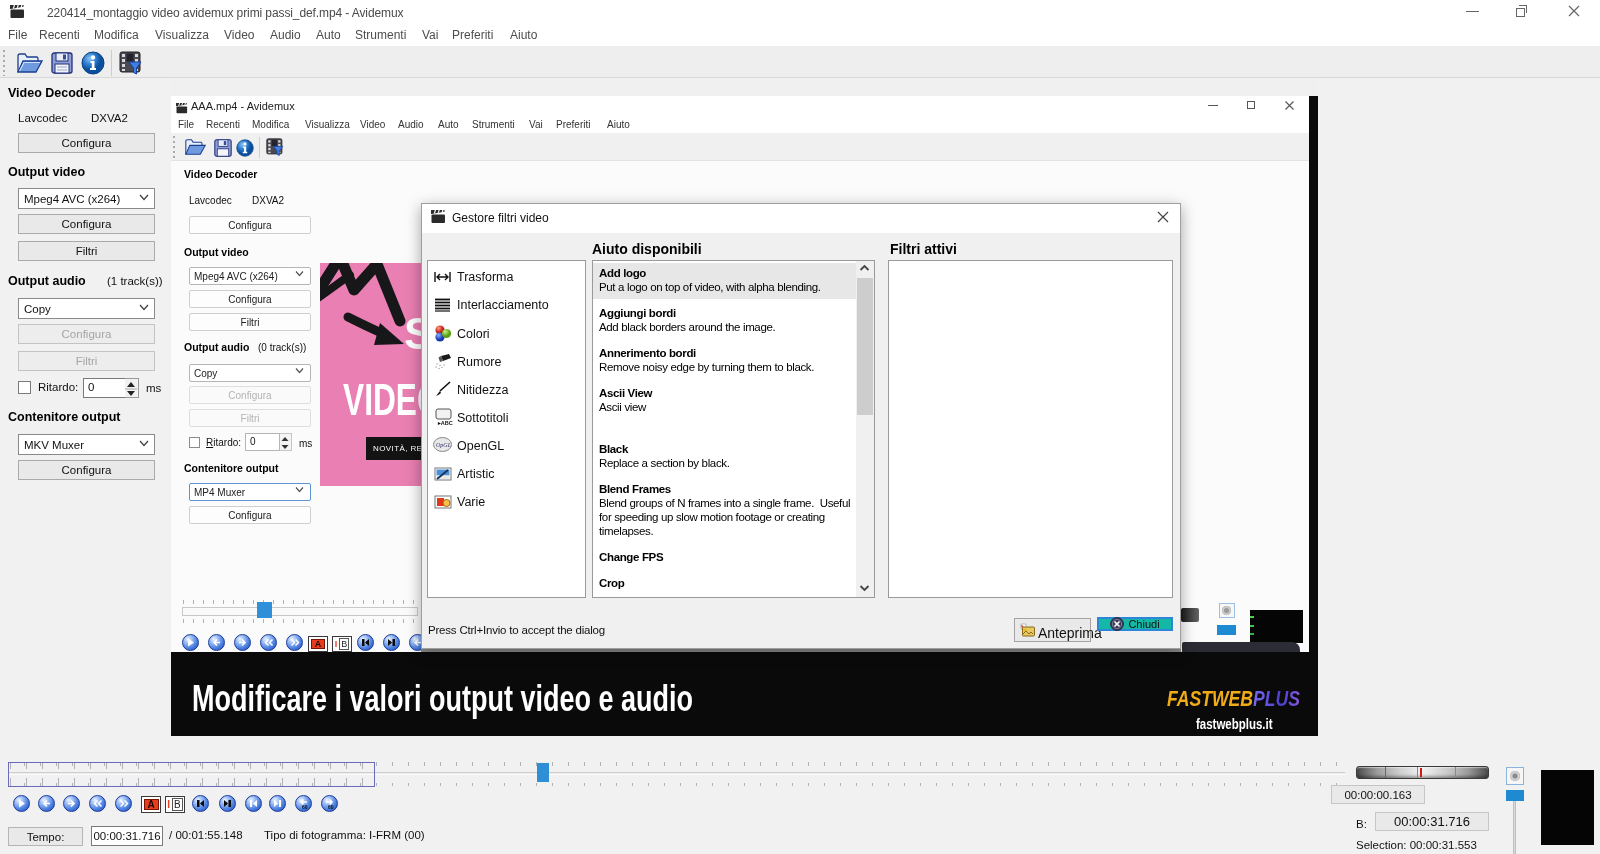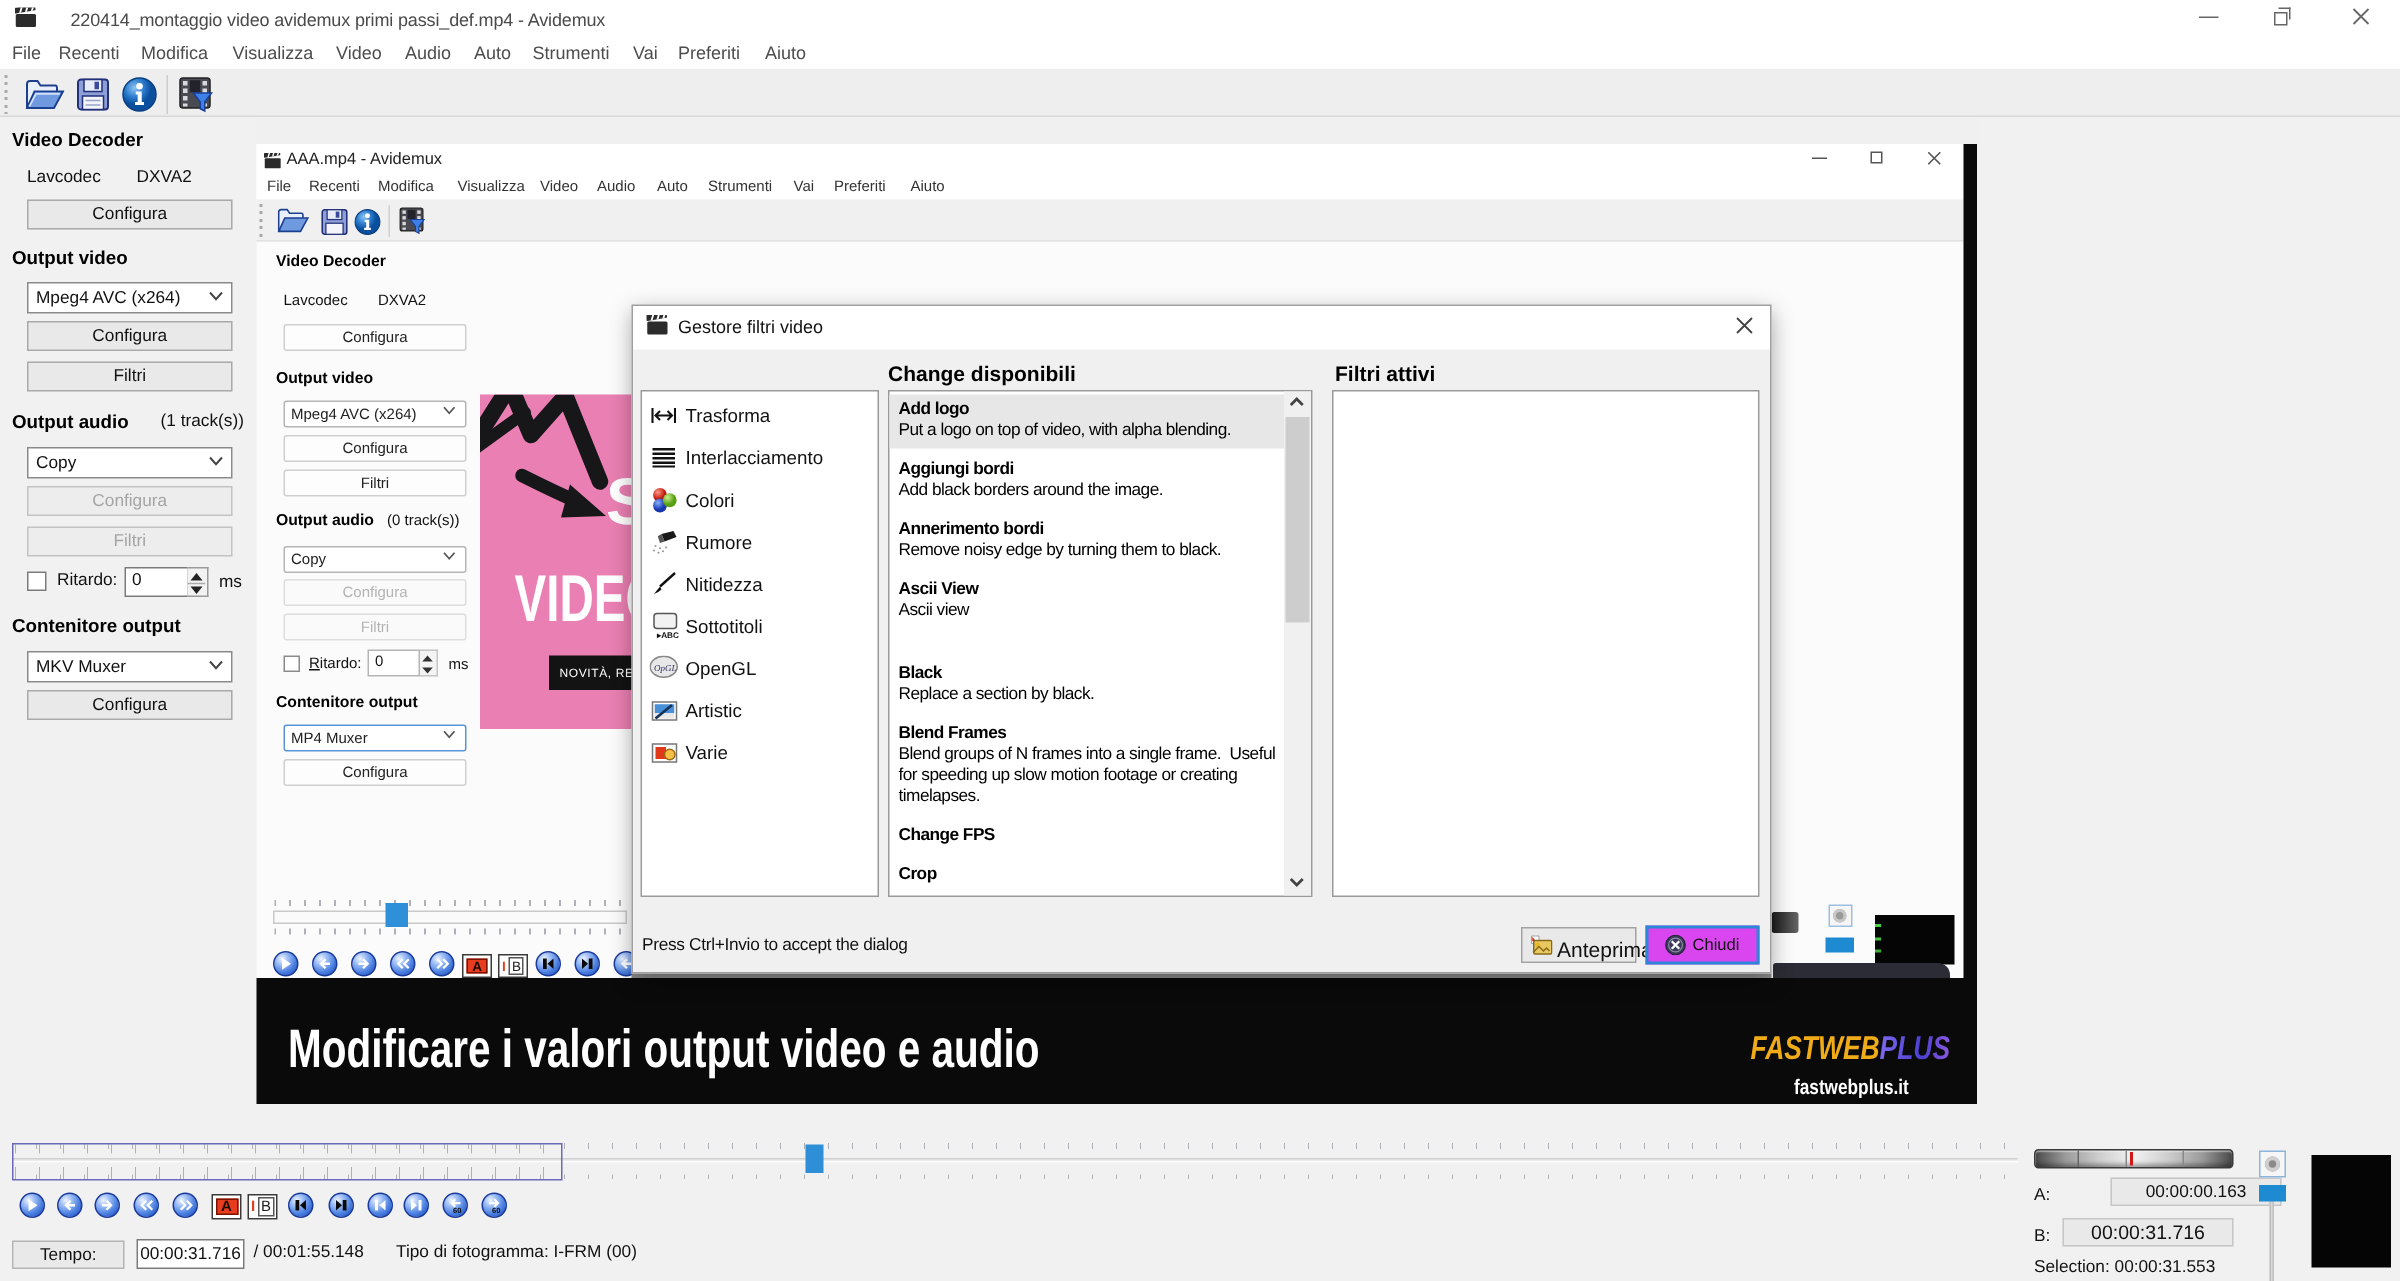--- a/index.html
+++ b/index.html
@@ -367,21 +367,21 @@
           <line x1="7" y1="4.8" x2="9.8" y2="-0.8"></line>
           <line x1="11" y1="4.8" x2="13.8" y2="-0.8"></line>
         </g>
       </g>
     </svg>
 </div>
 <div class="abs" style="left:452px;top:211px;font-size:12px;color:#111;">Gestore filtri video</div>
 <svg class="abs" style="left:1157px;top:211px;" width="12" height="12">
     <path d="M1,1 L11,11 M11,1 L1,11" stroke="#444" stroke-width="1.2"></path>
   </svg>
-<div class="abs b" style="left:592px;top:241px;font-size:14px;color:#000;">Change disponibili</div>
+<div class="abs b" style="left:592px;top:241px;font-size:14px;color:#000;">Aiuto disponibili</div>
 <div class="abs b" style="left:890px;top:241px;font-size:14px;color:#000;">Filtri attivi</div>
 
 <div class="abs" style="left:427px;top:260px;width:159px;height:338px;background:#fff;border:1px solid #9a9a9a;"></div>
 <div class="abs" style="left:434px;top:269px;"><svg width="17" height="16">
       <path d="M1,3 L1,13 M16,3 L16,13 M3,8 L14,8 M6,5 L3,8 L6,11 M11,5 L14,8 L11,11" stroke="#111" stroke-width="1.4" fill="none"></path>
     </svg></div>
 <div class="abs" style="left:457px;top:270px;font-size:12.5px;color:#111;">Trasforma</div>
 <div class="abs" style="left:434px;top:297px;"><svg width="17" height="16">
       <g stroke="#111">
         <line x1="1" y1="2.5" x2="16" y2="2.5" stroke-width="1.8"></line>
@@ -487,21 +487,21 @@
 <div class="abs" style="left:428px;top:624px;font-size:11.5px;letter-spacing:-0.2px;color:#111;">Press Ctrl+Invio to accept the dialog</div>
 <div class="abs" style="left:1014px;top:618px;width:77px;height:24px;background:#e9e9e9;border:1px solid #a3a3a3;"></div>
 <svg class="abs" style="left:1020px;top:623px;" width="15" height="14">
     <polygon points="1,1 6,1 6,6 1,6" fill="#fff" stroke="#999" stroke-width="0.6"></polygon>
     <polygon points="1.5,1.5 4,4.5 1.5,4.5" fill="#d02818"></polygon>
     <rect x="2.5" y="4" width="12" height="9" rx="1" fill="#e8c860" stroke="#8a6a1a"></rect>
     <circle cx="5" cy="7" r="1.6" fill="#e8b820"></circle>
     <path d="M2,12 L6,8 L9,11 L11,9 L13,11" fill="none" stroke="#8a6a1a"></path>
   </svg>
 <div class="abs" style="left:1038px;top:625px;font-size:14px;color:#111;">Anteprima</div>
-<div class="abs" style="left:1097px;top:617px;width:76px;height:26px;background:#d946ef;border:2px solid #2e86d8;display:flex;align-items:center;justify-content:center;">
+<div class="abs" style="left:1097px;top:617px;width:76px;height:14px;background:#14b8a6;border:2px solid #2e86d8;display:flex;align-items:center;justify-content:center;">
   <svg width="14" height="14" style="margin-right:4px;">
       <circle cx="7" cy="7" r="6.5" fill="#3c3c5a" stroke="#23233a" stroke-width="0.8"></circle>
       <circle cx="7" cy="7" r="4.6" fill="none" stroke="#8a8aa8" stroke-width="0.8"></circle>
       <path d="M4.5,4.5 L9.5,9.5 M9.5,4.5 L4.5,9.5" stroke="#fff" stroke-width="1.6"></path>
     </svg>
   <span style="font-size:11px;color:#111;">Chiudi</span>
 </div>
 
 <div class="abs tick-top" style="left:8px;top:762px;width:1337px;height:4px;"></div>
 <div class="abs tick-top" style="left:10px;top:763px;width:363px;height:6px;"></div>
@@ -584,21 +584,21 @@
 <div class="abs" style="left:91px;top:826px;width:72px;height:20px;background:#fff;border:1px solid #7a7a7a;display:flex;align-items:center;justify-content:center;font-size:11.5px;color:#111;">00:00:31.716</div>
 <div class="abs mono13" style="left:169px;top:829px;">/ 00:01:55.148</div>
 <div class="abs mono13" style="left:264px;top:829px;">Tipo di fotogramma: I-FRM (00)</div>
 
 <div class="abs" style="left:1356px;top:766px;width:133px;height:13px;border-radius:3px;border:1px solid #3a3a3a;background:linear-gradient(90deg,#4a4a4a 0%,#9a9a9a 15%,#cdcdcd 32%,#f2f2f2 50%,#cdcdcd 68%,#9a9a9a 85%,#4a4a4a 100%);box-shadow:inset 0 1px 1px rgba(255,255,255,0.5), inset 0 -2px 3px rgba(0,0,0,0.35);"></div>
 <div class="abs" style="left:1385px;top:767px;width:1px;height:11px;background:#666;"></div>
 <div class="abs" style="left:1417px;top:767px;width:1px;height:11px;background:#888;"></div>
 <div class="abs" style="left:1420px;top:768px;width:2px;height:9px;background:#d01818;"></div>
 <div class="abs" style="left:1455px;top:767px;width:1px;height:11px;background:#888;"></div>
 <div class="abs" style="left:1356px;top:791px;font-size:11.5px;color:#111;">A:</div>
-<div class="abs" style="left:1407px;top:785px;width:114px;height:19px;background:#e9e9e9;border:1px solid #c6c6c6;display:flex;align-items:center;justify-content:center;font-size:11.5px;color:#111;">00:00:00.163</div>
+<div class="abs" style="left:1331px;top:785px;width:94px;height:19px;background:#e9e9e9;border:1px solid #c6c6c6;display:flex;align-items:center;justify-content:center;font-size:11.5px;color:#111;">00:00:00.163</div>
 <div class="abs" style="left:1356px;top:818px;font-size:11.5px;color:#111;">B:</div>
 <div class="abs" style="left:1375px;top:812px;width:114px;height:19px;background:#e9e9e9;border:1px solid #c6c6c6;display:flex;align-items:center;justify-content:center;font-size:13px;color:#111;">00:00:31.716</div>
 <div class="abs" style="left:1356px;top:839px;font-size:11.5px;color:#111;">Selection: 00:00:31.553</div>
 <div class="abs" style="left:1506px;top:767px;width:18px;height:18px;background:#f6f6f6;border:1px solid #8ab4dc;"></div>
 <div class="abs" style="left:1510px;top:771px;width:10px;height:10px;border-radius:50%;background:#8a8a8a;box-shadow:inset 0 0 0 2.5px #cfcfcf;"></div>
 <div class="abs" style="left:1513px;top:800px;width:3px;height:54px;background:#d8d8d8;border:1px solid #c0c0c0;border-bottom:none;"></div>
 <div class="abs" style="left:1506px;top:790px;width:18px;height:11px;background:#1e8ad2;"></div>
 <div class="abs" style="left:1541px;top:770px;width:53px;height:75px;background:#050505;"></div>
 
 </body></html>

